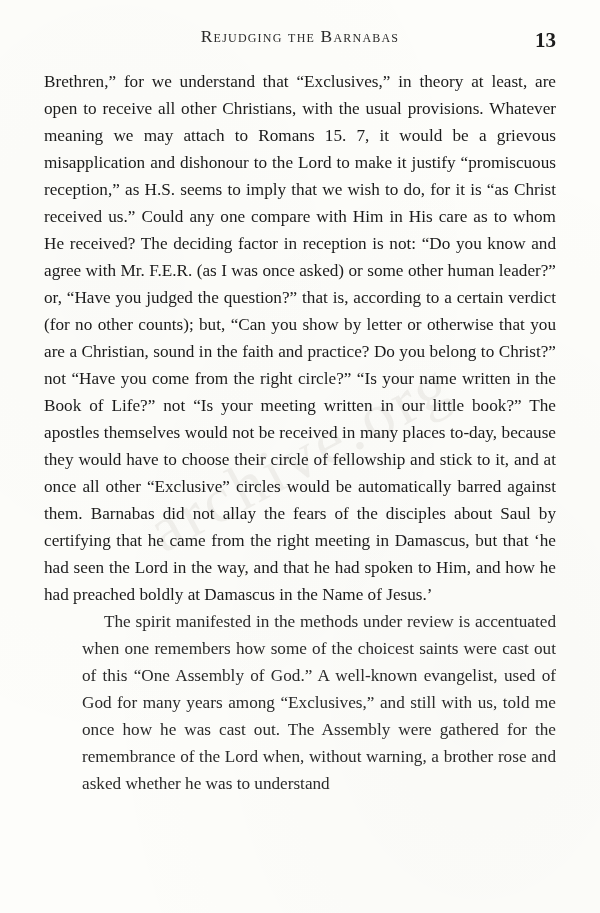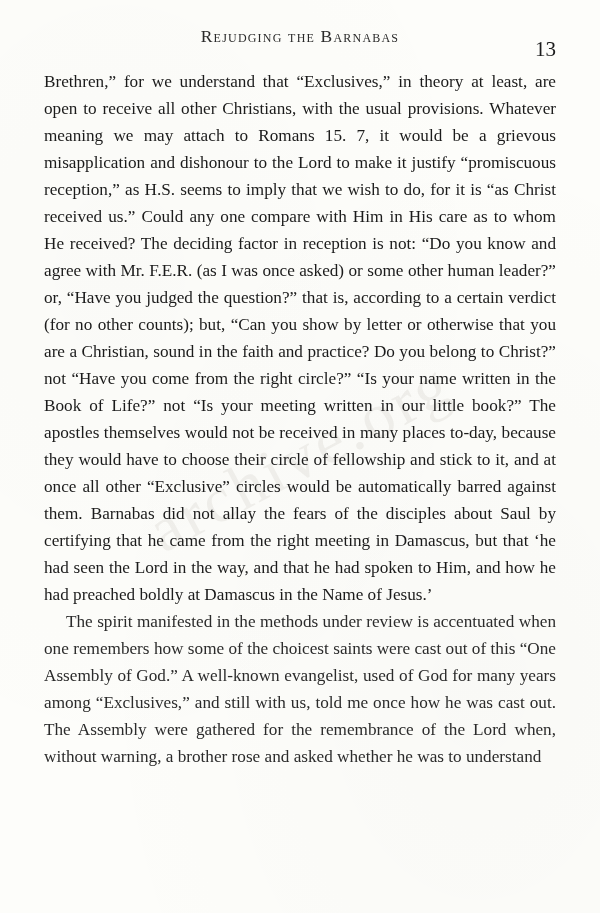--- a/index.html
+++ b/index.html
@@ -60,39 +60,40 @@
     top: 2px;
     font-variant: small-caps;
     font-size: 17.5px;
     letter-spacing: 1.2px;
     color: #2a2a2a;
     white-space: nowrap;
   }
   .page-number {
     position: absolute;
     right: 0;
-    top: 13px;
+    top: 4px;
     font-size: 21px;
-    font-weight: 400;
+    font-weight: 700;
     color: #1c1c1c;
   }
   .body-text {
     position: relative;
     z-index: 3;
     margin-top: 14px;
     font-size: 17.2px;
     line-height: 27px;
     text-align: justify;
     color: #1b1b1b;
   }
   .body-text p {
     margin: 0;
   }
   .body-text p.indented {
     text-indent: 22px;
+    margin-left: 38px;
   }
   
   .para-2 {
     color: #2b2b2b;
   }
 </style>
 </head>
 <body>
 
 <div class="page">

